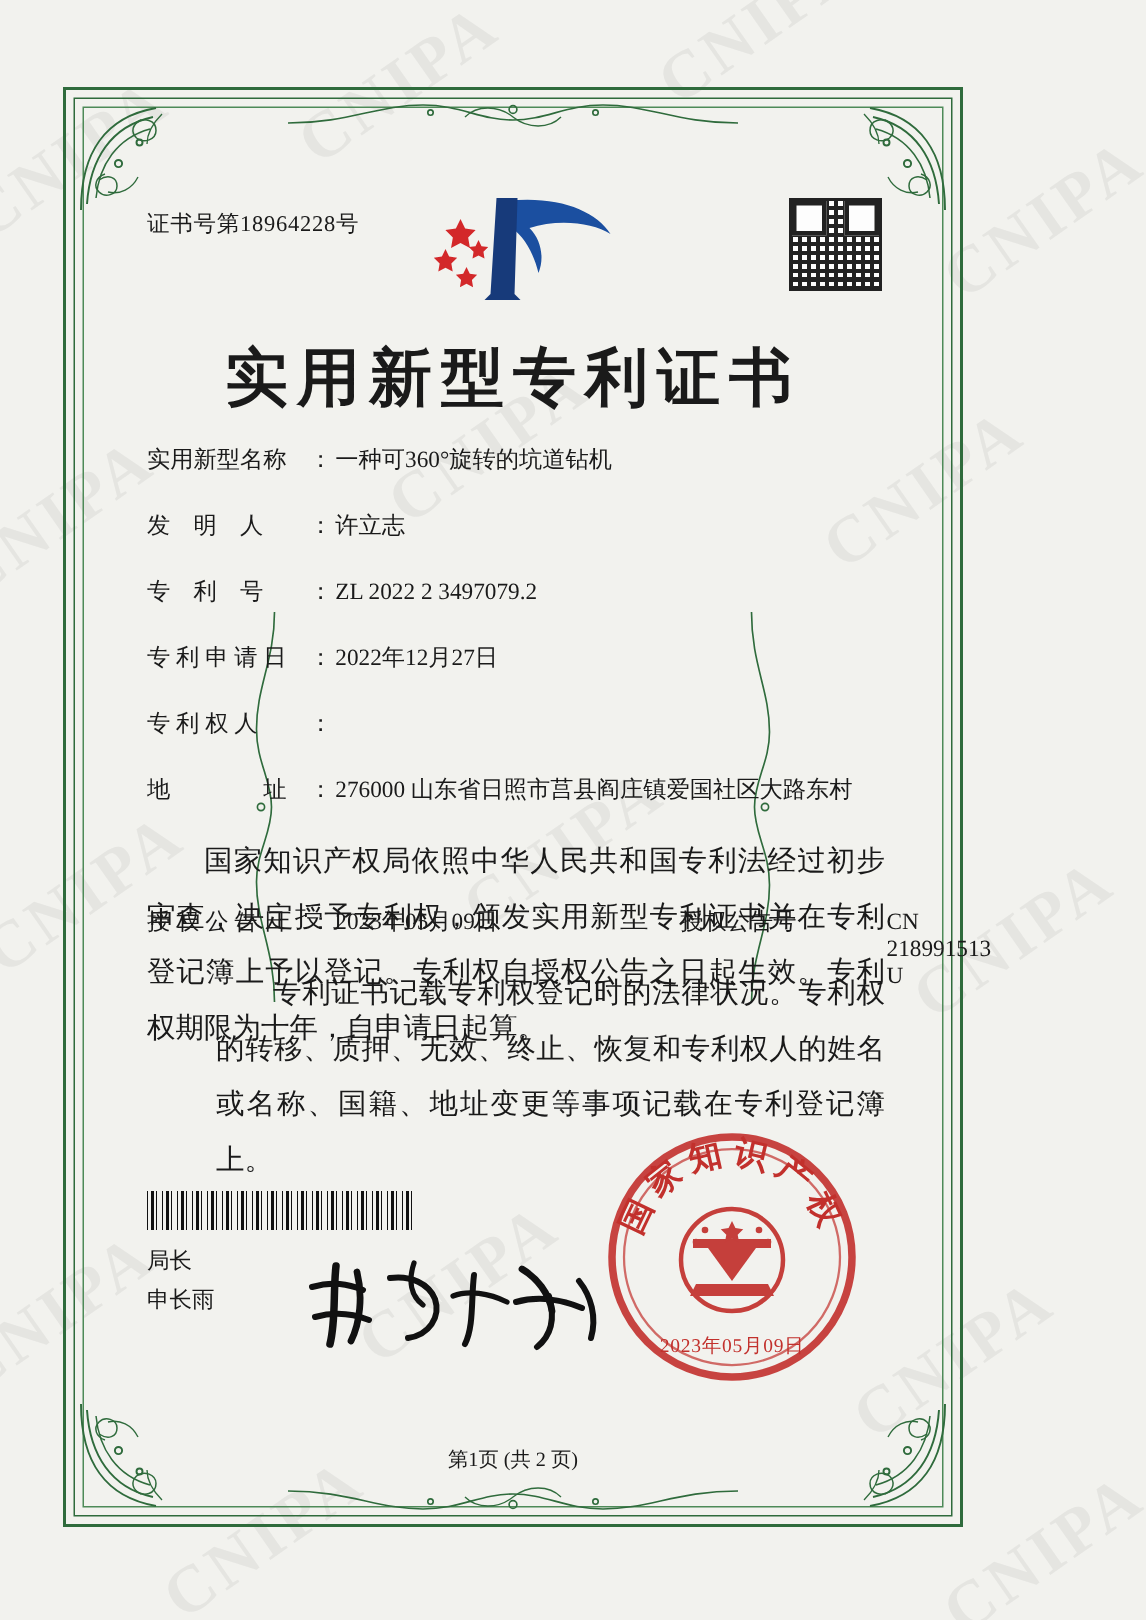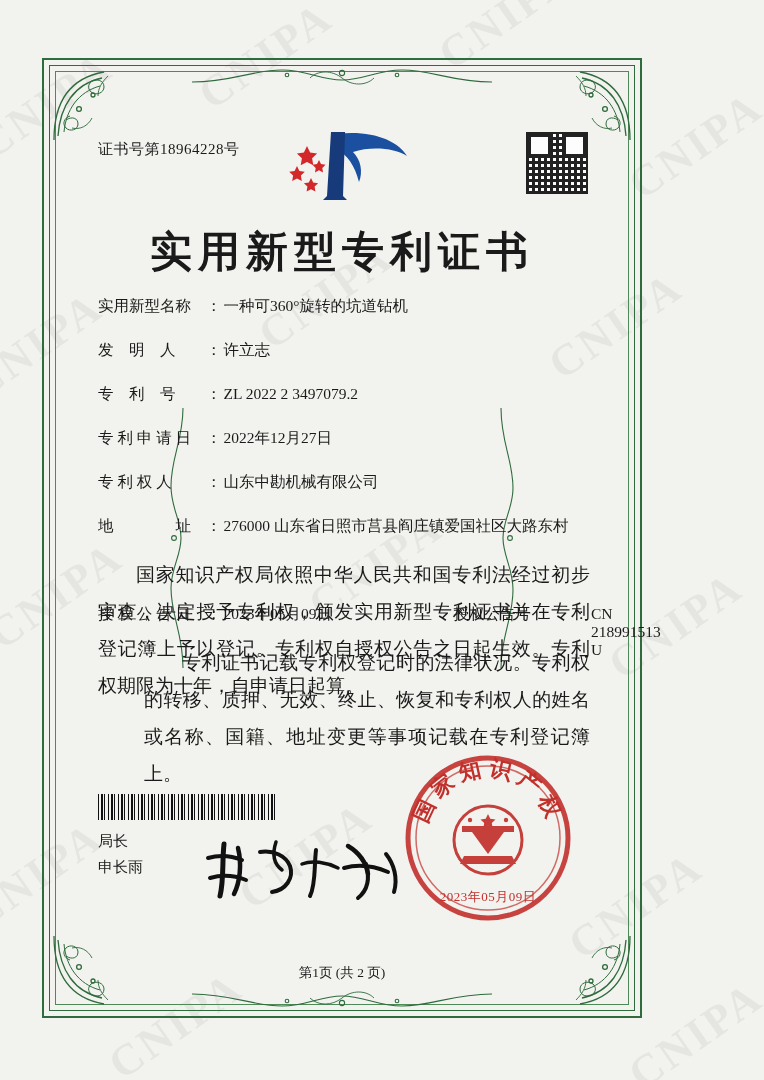--- a/index.html
+++ b/index.html
@@ -418,21 +418,20 @@
 
         <div class="field-row">
           <span class="f-label">专 利 申 请 日</span>
           <span class="f-colon">：</span>
           <span class="f-value">2022年12月27日</span>
         </div>
 
         <div class="field-row">
           <span class="f-label">专 利 权 人</span>
           <span class="f-colon">：</span>
-          <span class="f-value">山东中勘机械有限公司</span>
         </div>
 
         <div class="field-row">
           <span class="f-label">地　　　　址</span>
           <span class="f-colon">：</span>
           <span class="f-value">276000 山东省日照市莒县阎庄镇爱国社区大路东村</span>
         </div>
 
         <div class="field-row split">
           <span class="f-label">授 权 公 告 日</span>

